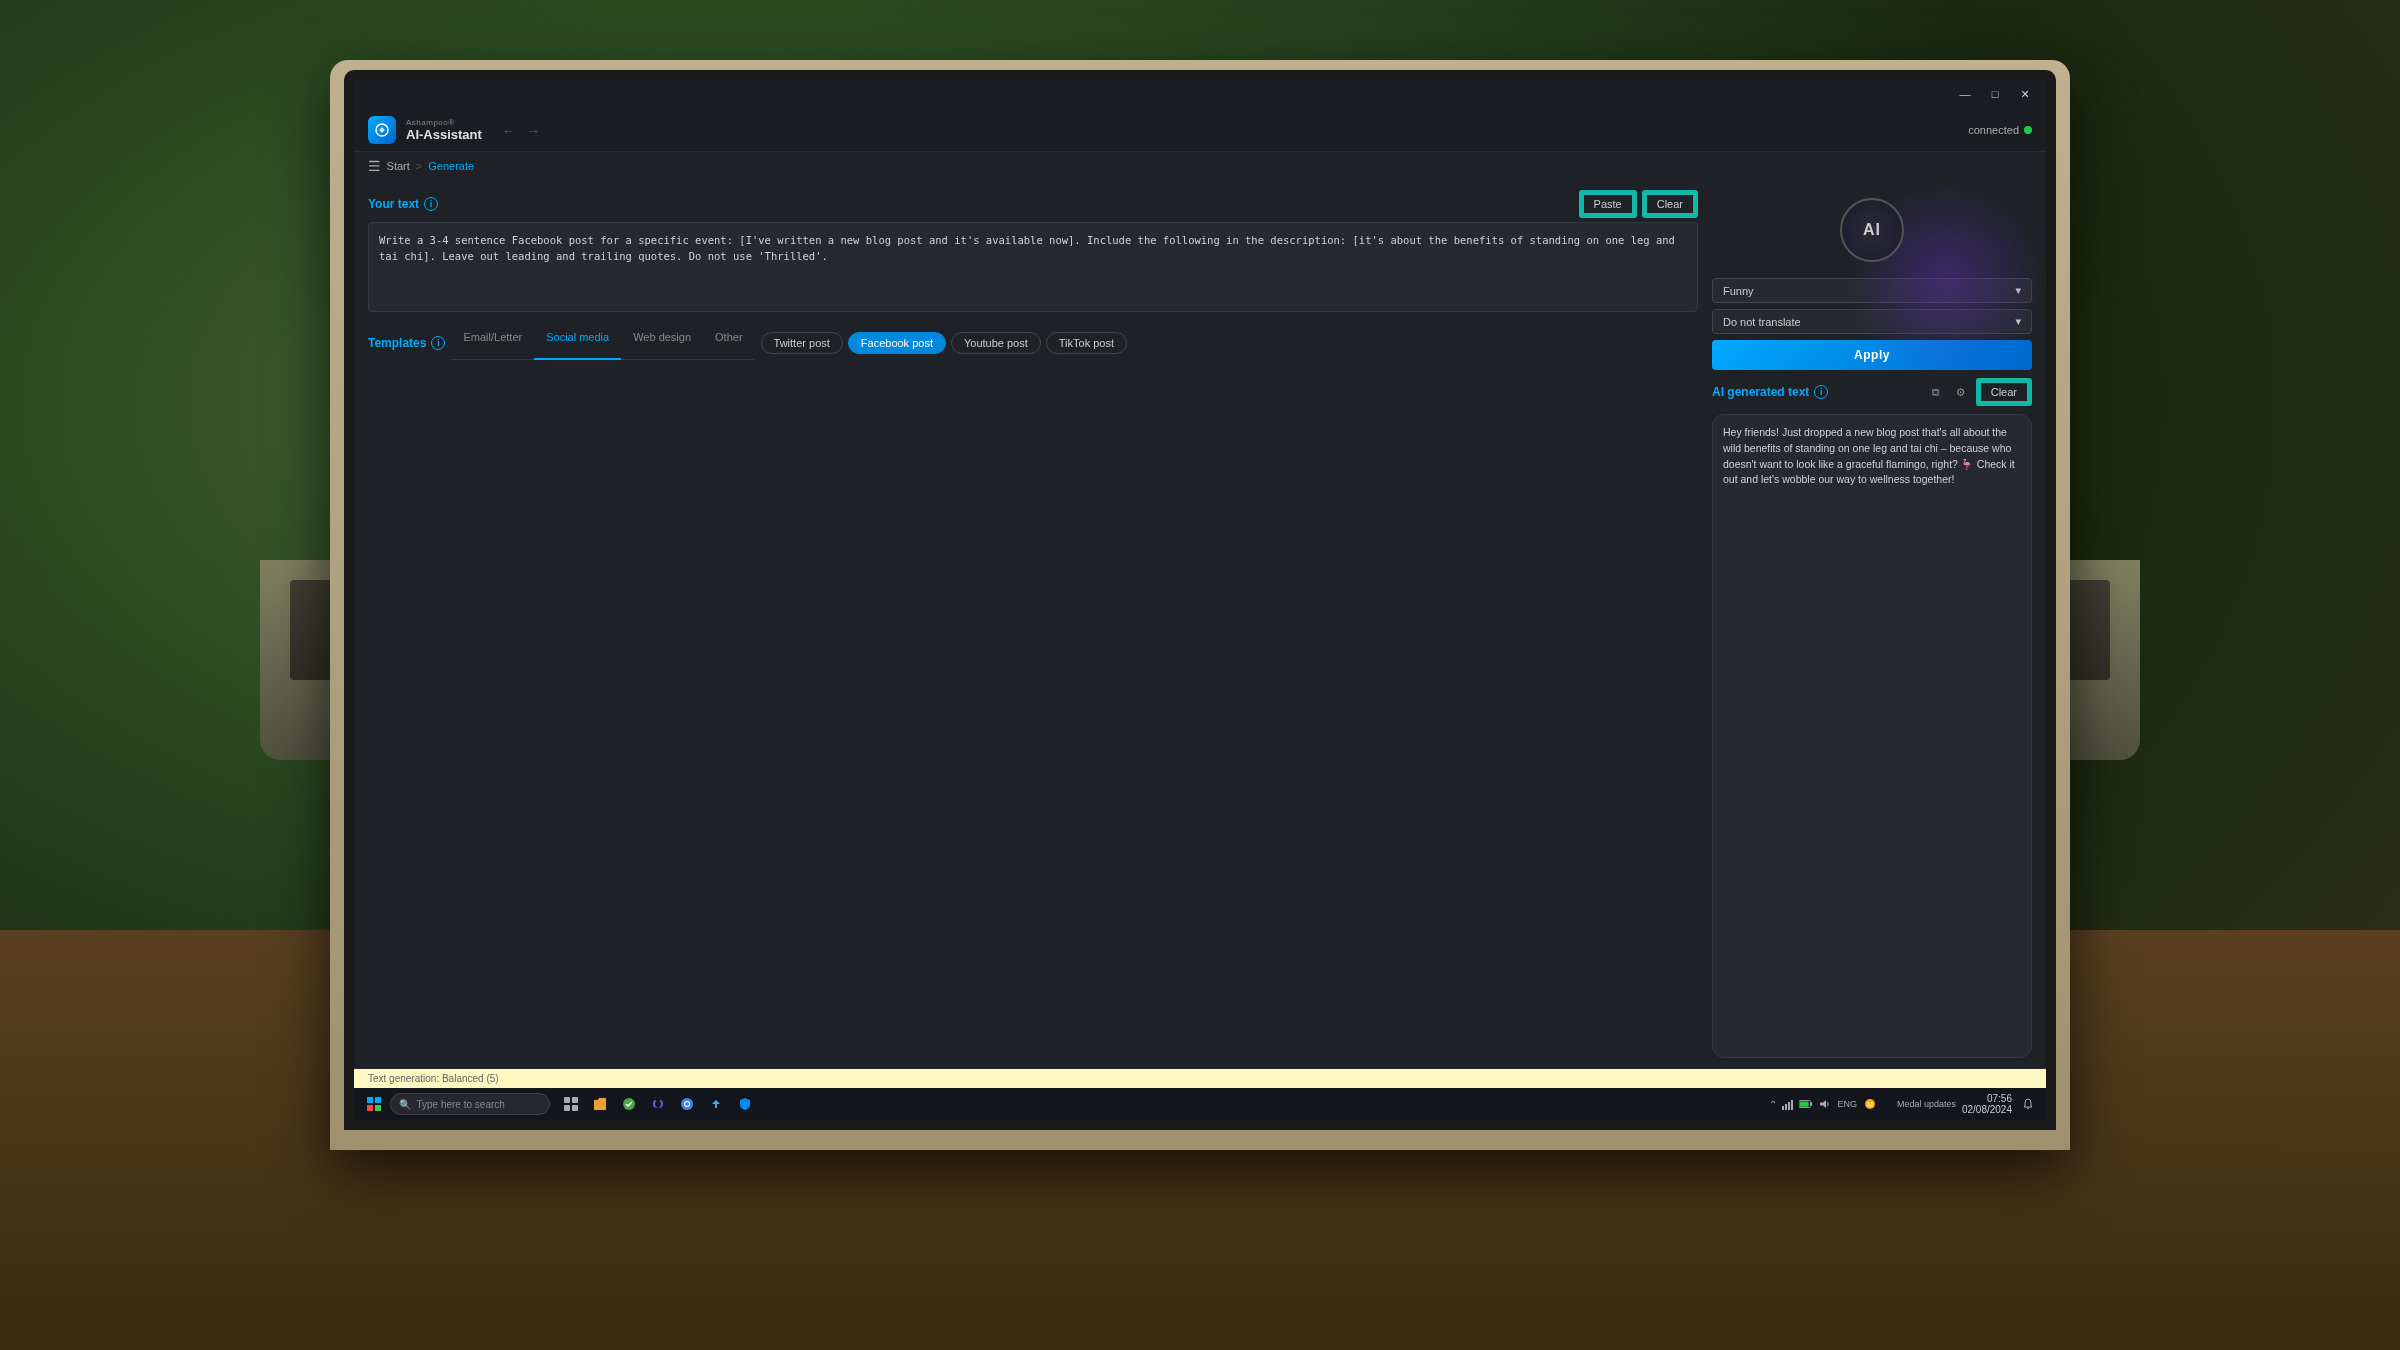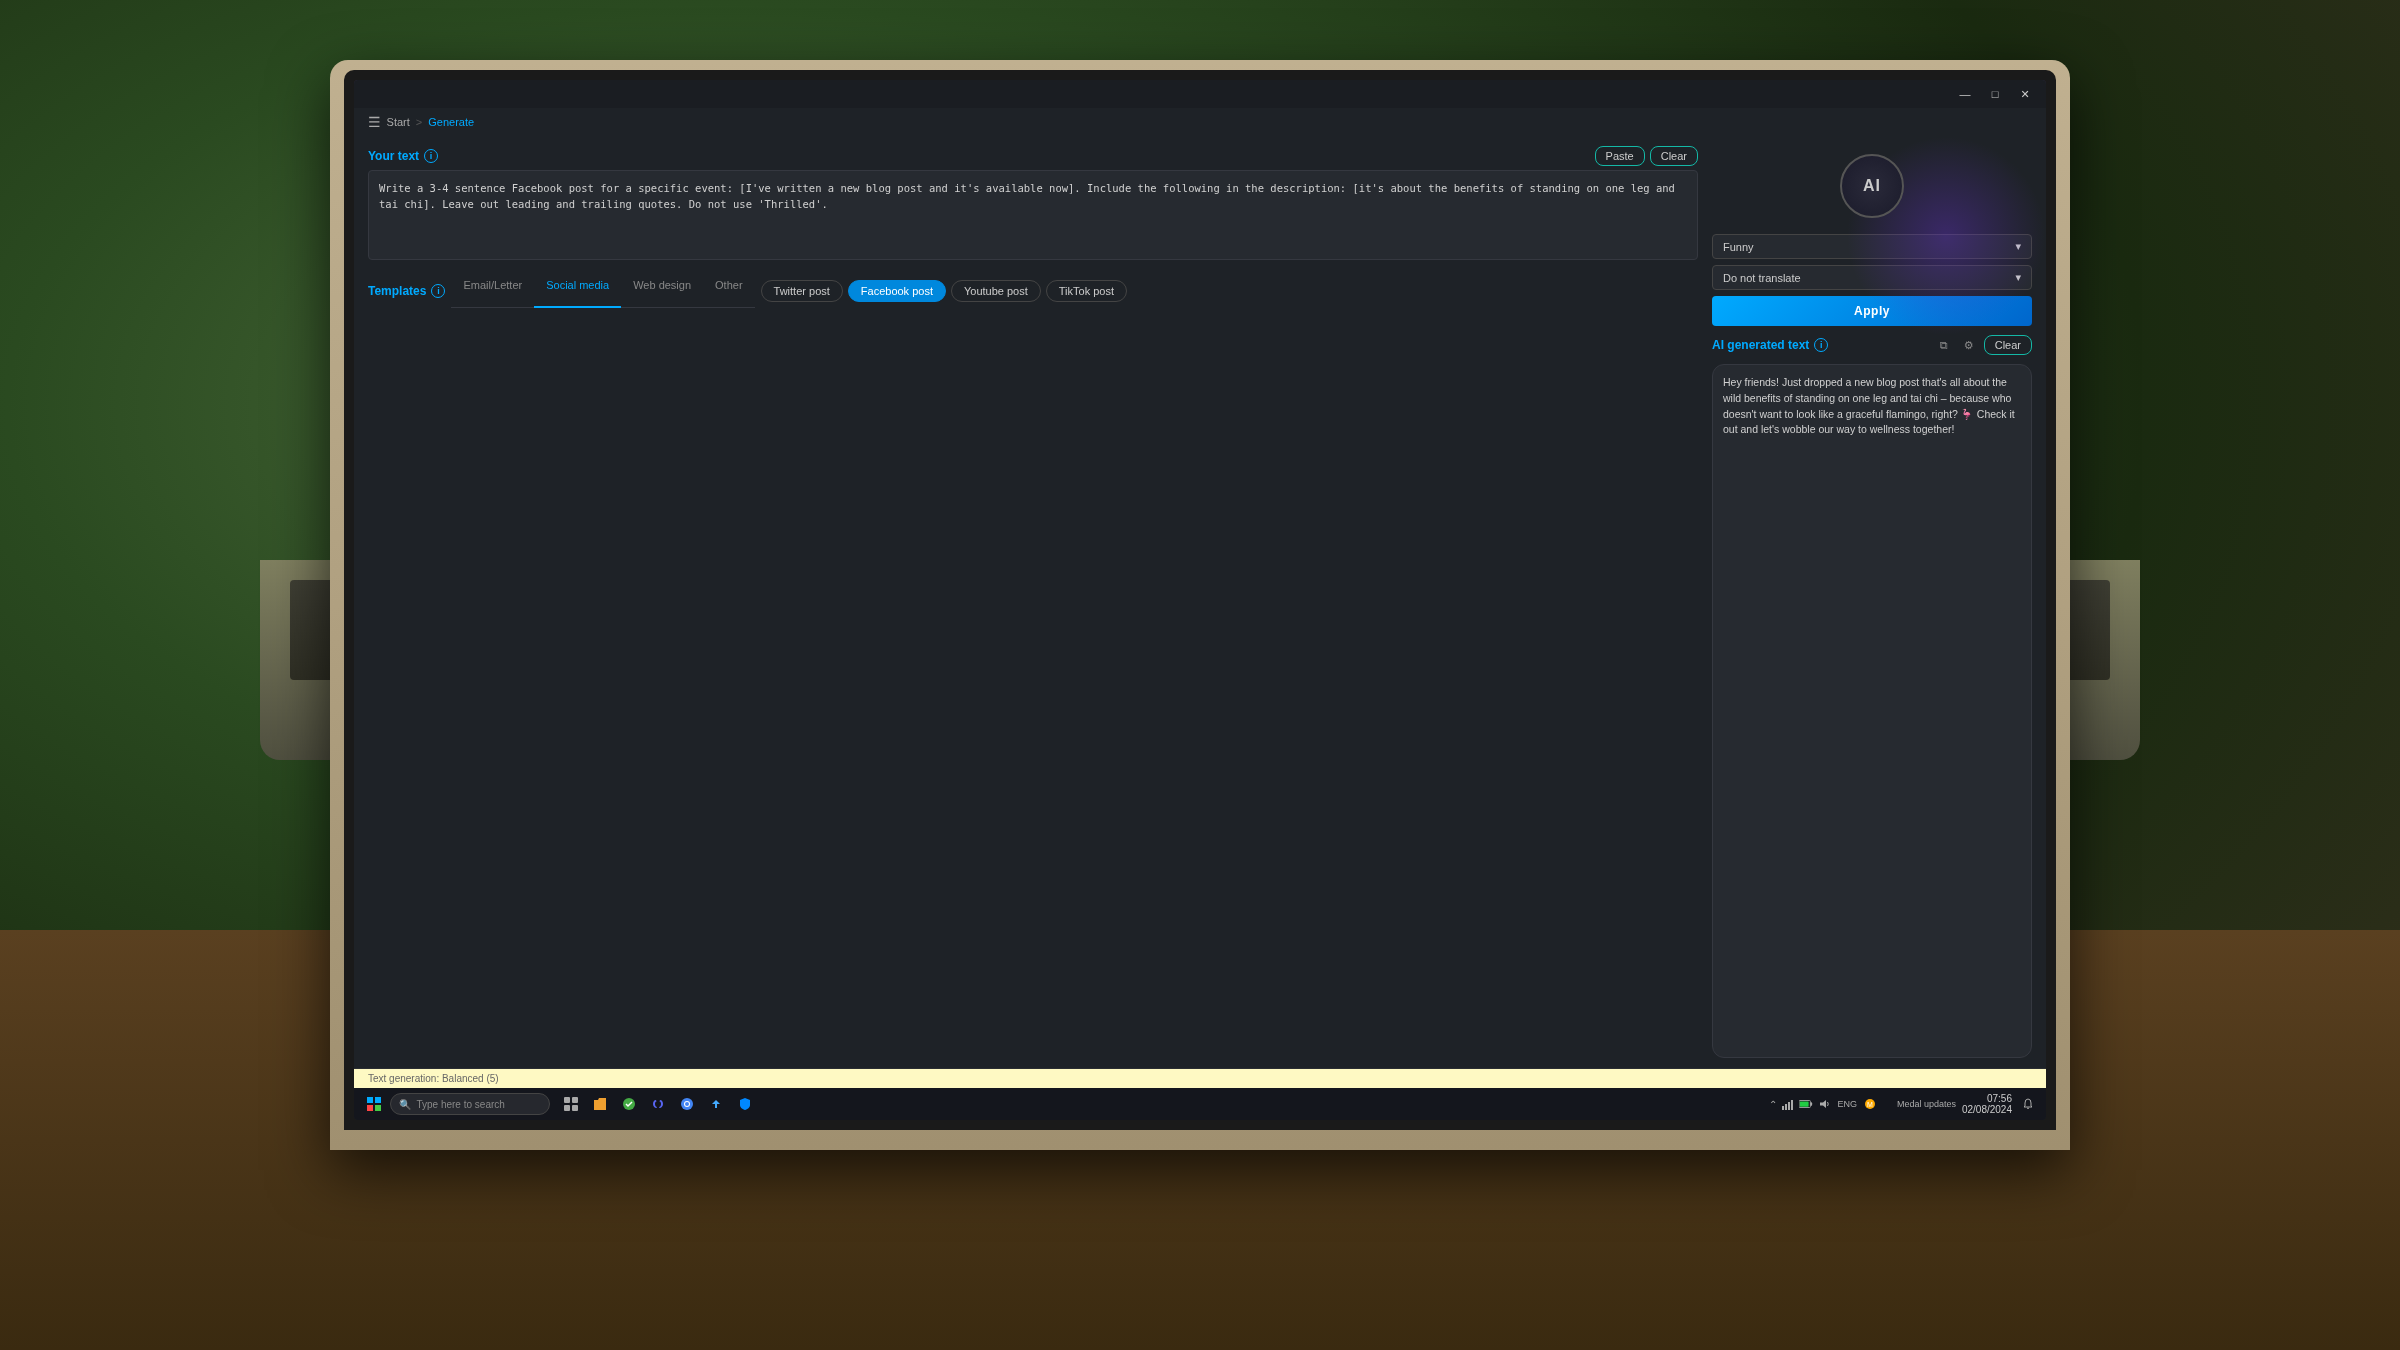--- a/index.html
+++ b/index.html
@@ -245,24 +245,24 @@
       display: flex;
       align-items: center;
       justify-content: center;
       font-size: 9px;
       color: #00aaff;
       cursor: pointer;
     }
 
     .btn-small {
       background: transparent;
-      border: 1px solid #14b8a6;
+      border: 5px solid #14b8a6;
       color: #ccc;
       padding: 3px 10px;
-      border-radius: 8px;
+      border-radius: 3px;
       font-size: 11px;
       cursor: pointer;
     }
 
     .btn-group {
       display: flex;
       gap: 5px;
     }
 
     
@@ -651,20 +651,40 @@
       <div class="screen-gradient-top"></div>
 
       <div class="window-chrome">
         <button class="chrome-btn">—</button>
         <button class="chrome-btn">□</button>
         <button class="chrome-btn close">✕</button>
       </div>
 
       <div class="app-content">
 
+        <div class="title-bar">
+          <div class="app-icon-circle">
+            <svg width="16" height="16" viewBox="0 0 16 16" fill="none">
+              <circle cx="8" cy="8" r="6" stroke="white" stroke-width="1.5"></circle>
+              <path d="M5 8 L8 5 L11 8 L8 11 Z" fill="white" opacity="0.8"></path>
+            </svg>
+          </div>
+          <div class="title-text">
+            <span class="app-brand">Ashampoo®</span>
+            <span class="app-title">AI-Assistant</span>
+          </div>
+          <div class="nav-arrows">
+            <button class="nav-arrow">←</button>
+            <button class="nav-arrow">→</button>
+          </div>
+          <div class="connected-badge">
+            <span>connected</span>
+            <div class="connected-dot"></div>
+          </div>
+        </div>
 
         <div class="breadcrumb-bar">
           <span class="breadcrumb-menu">☰</span>
           <span class="breadcrumb-link">Start</span>
           <span class="breadcrumb-sep">&gt;</span>
           <span class="breadcrumb-active">Generate</span>
         </div>
 
         <div class="main-panel">
 

